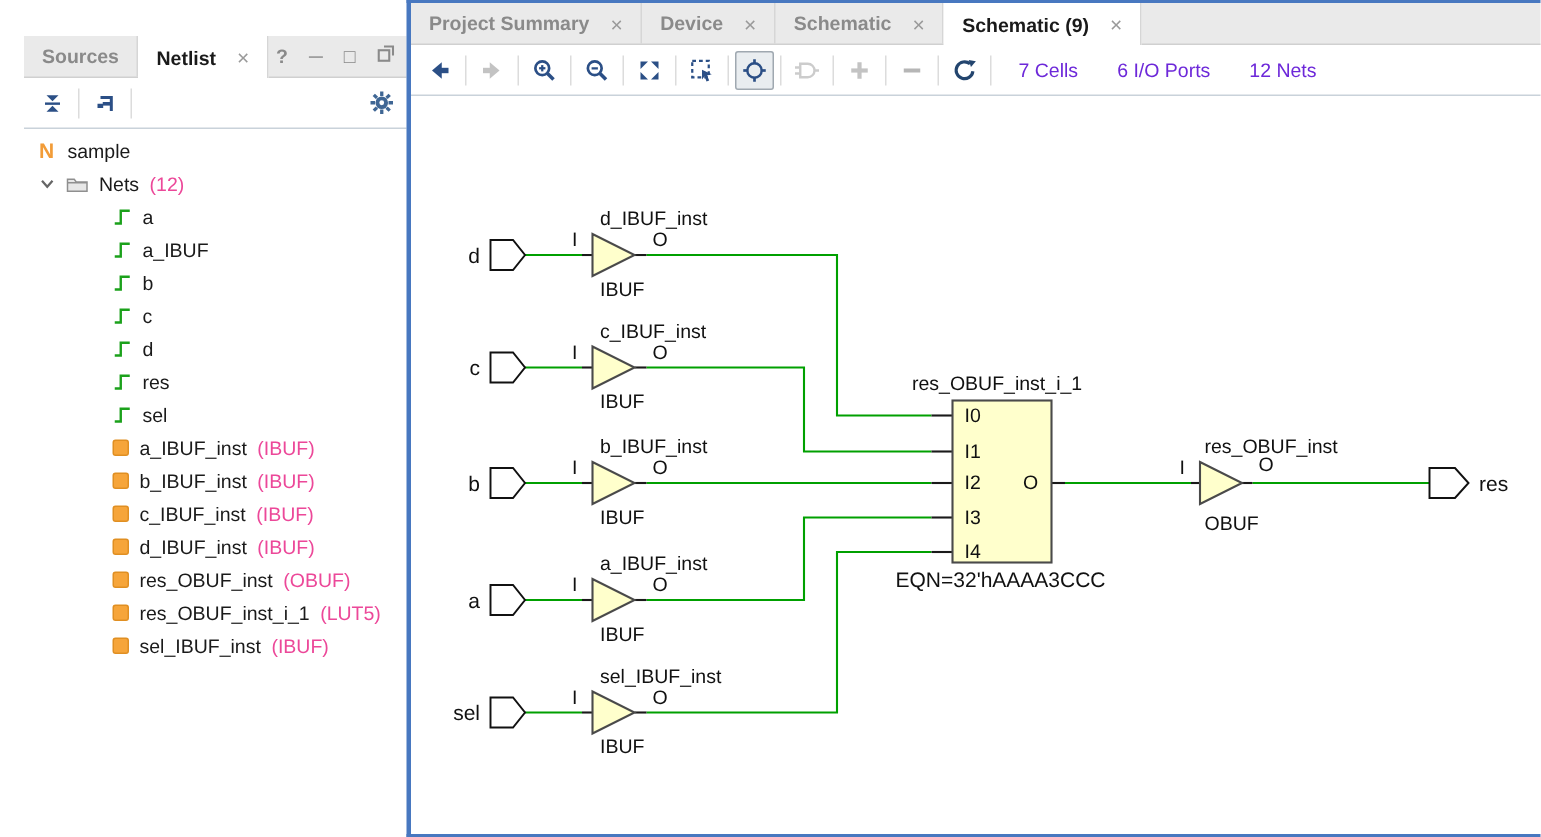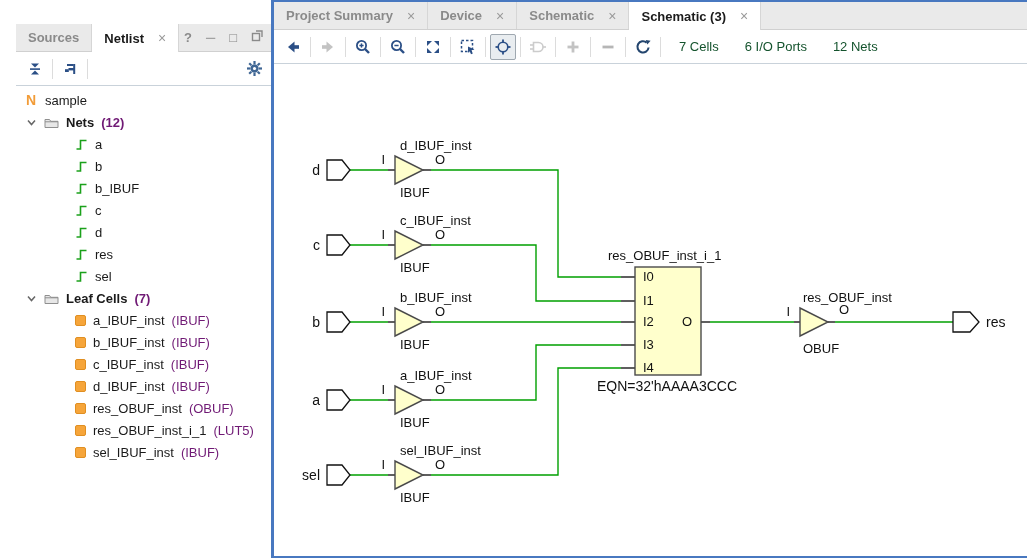--- a/index.html
+++ b/index.html
@@ -21,32 +21,32 @@
   .tbtn.boxed { border:1px solid #9fa8b0; background:#e9edf0; border-radius:2px; }
   .tsep { width:1px; height:20px; background:#dcdcdc; margin:0 4px; }
 
   
   .left-panel { position:absolute; left:16px; top:0; width:258px; height:558px;
                 border-right:1px solid #c8c8c8; background:#fff;margin-top:24px; }
   .win-icons { margin-left:auto; display:flex; align-items:center; gap:14px;
                padding-right:10px; color:#8a8a8a; font-size:13px; font-weight:bold; }
   .tree { padding-top:3px; font-size:13px; color:#1a1a1a; }
   .trow { display:flex; align-items:center; height:22px; gap:7px; cursor:default; }
-  .trow .count, .trow .ctype { color:#701a75; }
-  .ind0 { padding-left:8px; } .ind1 { padding-left:10px;font-weight:bold; } .ind2 { padding-left:59px; }
+  .trow .count, .trow .ctype { color:#ec4899; }
+  .ind0 { padding-left:8px; } .ind1 { padding-left:10px; } .ind2 { padding-left:59px; }
   .n-icon { color:#f29c38; font-weight:bold; font-size:14px; width:14px; text-align:center; }
   .leaf-icon { width:11px; height:11px; background:#f6a53a; border:1px solid #e08f22;
                border-radius:2px; display:inline-block; }
 
   
   .right-panel { position:absolute; left:271px; top:0; width:756px; height:558px;
                  border-left:3px solid #4878c0; border-top:2px solid #4878c0;
                  border-bottom:2px solid #4878c0; background:#fff;
                  display:flex; flex-direction:column; }
-  .counts { display:flex; gap:26px; margin-left:14px; font-size:13px; color:#14532d; }
+  .counts { display:flex; gap:26px; margin-left:14px; font-size:13px; color:#6d28d9; }
   .counts span { cursor:pointer; }
   .canvas { position:relative; flex:1; background:#fff; overflow:hidden; }
 
   
   .schematic text { font-size:13px; fill:#111; }
   .schematic .plabel { font-size:14px; }
   .schematic .eqn { font-size:14px; }
   .wire { stroke:#00a000; stroke-width:1.4; fill:none; }
   .pin  { stroke:#1a1a1a; stroke-width:1.4; }
   .cell { fill:#ffffcc; stroke:#4a4a4a; stroke-width:1.4; }
@@ -135,32 +135,32 @@
     <div class="trow ind2">
         <svg width="13" height="13" viewBox="0 0 13 13">
           <polyline points="1.5,11 5.5,11 5.5,2.5 11.5,2.5" fill="none" stroke="#1ba11b" stroke-width="1.6"></polyline>
         </svg>
         <span>a</span>
       </div>
     <div class="trow ind2">
         <svg width="13" height="13" viewBox="0 0 13 13">
           <polyline points="1.5,11 5.5,11 5.5,2.5 11.5,2.5" fill="none" stroke="#1ba11b" stroke-width="1.6"></polyline>
         </svg>
+        <span>a_IBUF</span>
+      </div>
+    <div class="trow ind2">
+        <svg width="13" height="13" viewBox="0 0 13 13">
+          <polyline points="1.5,11 5.5,11 5.5,2.5 11.5,2.5" fill="none" stroke="#1ba11b" stroke-width="1.6"></polyline>
+        </svg>
         <span>b</span>
       </div>
     <div class="trow ind2">
         <svg width="13" height="13" viewBox="0 0 13 13">
           <polyline points="1.5,11 5.5,11 5.5,2.5 11.5,2.5" fill="none" stroke="#1ba11b" stroke-width="1.6"></polyline>
         </svg>
-        <span>b_IBUF</span>
-      </div>
-    <div class="trow ind2">
-        <svg width="13" height="13" viewBox="0 0 13 13">
-          <polyline points="1.5,11 5.5,11 5.5,2.5 11.5,2.5" fill="none" stroke="#1ba11b" stroke-width="1.6"></polyline>
-        </svg>
         <span>c</span>
       </div>
     <div class="trow ind2">
         <svg width="13" height="13" viewBox="0 0 13 13">
           <polyline points="1.5,11 5.5,11 5.5,2.5 11.5,2.5" fill="none" stroke="#1ba11b" stroke-width="1.6"></polyline>
         </svg>
         <span>d</span>
       </div>
     <div class="trow ind2">
         <svg width="13" height="13" viewBox="0 0 13 13">
@@ -168,31 +168,20 @@
         </svg>
         <span>res</span>
       </div>
     <div class="trow ind2">
         <svg width="13" height="13" viewBox="0 0 13 13">
           <polyline points="1.5,11 5.5,11 5.5,2.5 11.5,2.5" fill="none" stroke="#1ba11b" stroke-width="1.6"></polyline>
         </svg>
         <span>sel</span>
       </div>
 
-    <div class="trow ind1">
-      <svg width="11" height="11" viewBox="0 0 11 11">
-          <polyline points="2,3.5 5.5,7.5 9,3.5" fill="none" stroke="#666" stroke-width="1.5"></polyline>
-        </svg>
-      <svg width="15" height="13" viewBox="0 0 15 13">
-          <path d="M1,3.5 h4.5 l1.3,1.8 H14 v6.2 H1 z" fill="#e7e7e7" stroke="#8f8f8f"></path>
-          <path d="M1,5.8 H14" stroke="#8f8f8f" fill="none"></path>
-        </svg>
-      <span>Leaf Cells</span>
-      <span class="count">(7)</span>
-    </div>
 
     <div class="trow ind2">
         <span class="leaf-icon"></span>
         <span>a_IBUF_inst</span>
         <span class="ctype">(IBUF)</span>
       </div>
     <div class="trow ind2">
         <span class="leaf-icon"></span>
         <span>b_IBUF_inst</span>
         <span class="ctype">(IBUF)</span>
@@ -233,21 +222,21 @@
     </div>
     <div class="tab">
       <span>Device</span>
       <span class="close">×</span>
     </div>
     <div class="tab">
       <span>Schematic</span>
       <span class="close">×</span>
     </div>
     <div class="tab active">
-      <span>Schematic (3)</span>
+      <span>Schematic (9)</span>
       <span class="close">×</span>
     </div>
   </div>
 
   <div class="toolbar">
     <div class="tbtn">
       <svg width="18" height="18" viewBox="0 0 18 18">
           <polygon points="10.5,3.5 4,9 10.5,14.5" fill="#2b4f86"></polygon>
           <rect x="9.5" y="7.2" width="5.5" height="3.6" fill="#2b4f86"></rect>
         </svg>

